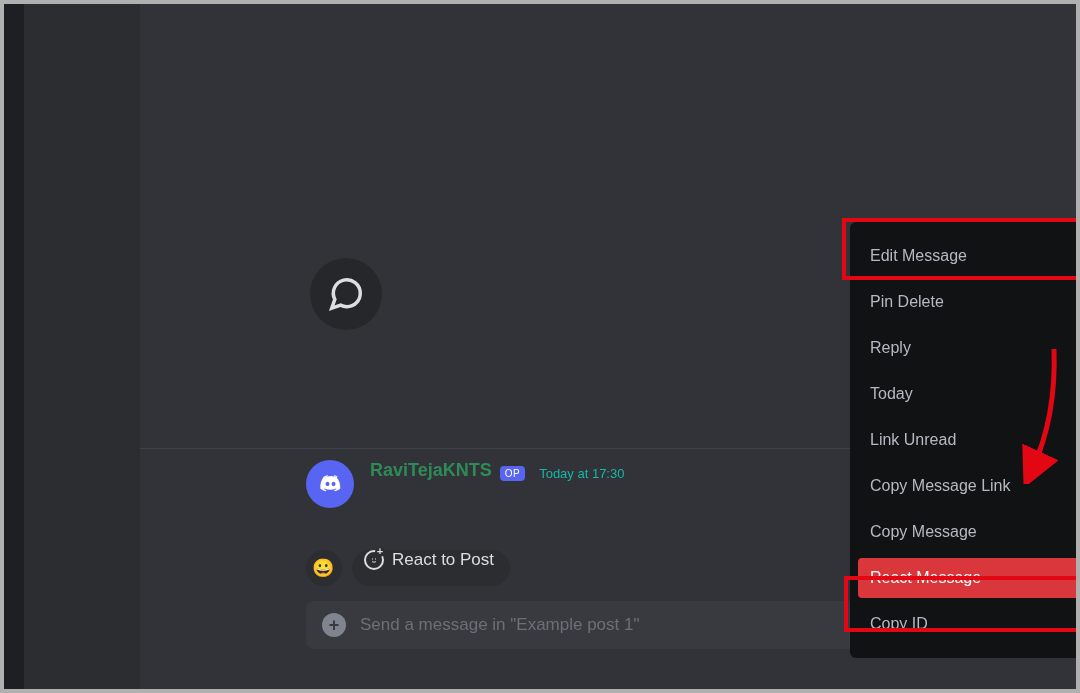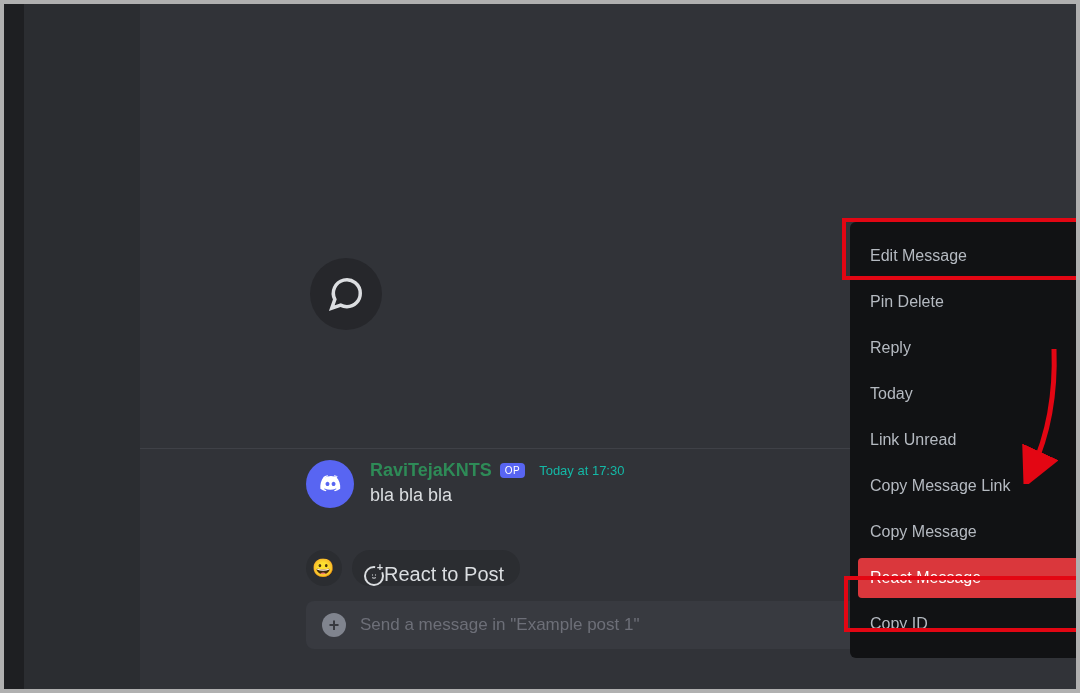--- a/index.html
+++ b/index.html
@@ -14,29 +14,29 @@
   .main{position:absolute;left:136px;top:0;right:0;height:100%;background:#313338}
   .divider-line{position:absolute;left:0;top:444px;right:16px;height:1px;background:#3f4147}
   
   .thread-icon{position:absolute;left:170px;top:254px;width:72px;height:72px;border-radius:50%;background:#26272b;display:flex;align-items:center;justify-content:center;color:#dcdee1}
   .thread-icon svg{width:38px;height:38px}
   .thread-title{position:absolute;left:168px;top:352px;color:#fff;font-weight:800;font-size:44px;letter-spacing:-.5px}
   
   .msg{position:absolute;left:166px;top:456px;right:20px;display:flex;align-items:flex-start;gap:16px}
   .avatar{width:48px;height:48px;border-radius:50%;background:#5865f2;display:flex;align-items:center;justify-content:center;overflow:hidden}
   .msg-body{flex:1}
-  .msg-head{display:flex;align-items:center;gap:8px}
+  .msg-head{display:flex;align-items:flex-end;gap:8px}
   .author{color:#2e8b57;font-weight:600;font-size:18px}
   .op-badge{background:#5865f2;color:#fff;font-size:10px;font-weight:400;padding:2px 5px;border-radius:4px;letter-spacing:.5px}
   .timestamp{color:#14b8a6;font-size:13px;margin-left:6px}
   .msg-text{color:#dbdee1;font-size:18px;margin-top:4px}
   
   .react-row{position:absolute;left:166px;top:546px;display:flex;align-items:center;gap:10px}
   .react-smile{width:36px;height:36px;border-radius:18px;background:#2b2d31;display:flex;align-items:center;justify-content:center;font-size:18px}
-  .react-btn{height:36px;border-radius:18px;background:#2b2d31;display:flex;align-items:flex-end;gap:0;padding:0 16px 0 12px;color:#dbdee1;font-size:20px}
+  .react-btn{height:36px;border-radius:18px;background:#2b2d31;display:flex;align-items:flex-start;gap:8px;padding:0 16px 0 12px;color:#dbdee1;font-size:17px}
   .react-plus{width:20px;height:20px;border-radius:50%;border:2px solid #dbdee1;display:flex;align-items:center;justify-content:center;position:relative}
   .react-plus::after{content:"+";font-size:11px;font-weight:700;color:#dbdee1;position:absolute;right:-3px;top:-5px;background:#2b2d31;border-radius:50%;width:10px;height:10px;line-height:9px;text-align:center}
   
   .composer{position:absolute;left:166px;bottom:40px;right:64px;height:48px;background:#383a40;border-radius:8px;display:flex;align-items:center;padding:0 16px;gap:14px}
   .composer .plus{width:24px;height:24px;border-radius:50%;background:#80848e;display:flex;align-items:center;justify-content:center;color:#383a40;font-weight:900;font-size:18px}
   .composer .placeholder{color:#6d6f78;font-size:17px}
   .composer .smirk{margin-left:auto;font-size:22px}
   
   .tool-pill{position:absolute;width:36px;height:36px;background:#313338;border:1px solid #2b2d31;display:flex;align-items:center;justify-content:center;color:#b5bac1;border-radius:6px}
   .tool-more{right:2px;top:444px;width:42px;height:42px;border-radius:6px}
@@ -79,21 +79,20 @@
           <svg viewBox="0 0 24 24" width="26" height="26">
               <path fill="#fff" d="M19.6 5.2A16 16 0 0 0 15.9 4l-.3.6a14 14 0 0 1 3.3 1.5c-2-1-4-1.5-6-1.5s-4 .5-6 1.5A14 14 0 0 1 10.2 4.6L9.9 4a16 16 0 0 0-3.7 1.2C3.5 9 2.8 12.7 3.1 16.3a16 16 0 0 0 4.9 2.5l.8-1.2c-.8-.3-1.6-.7-2.3-1.1l.5-.4c3.4 1.6 7.1 1.6 10.5 0l.5.4c-.7.4-1.5.8-2.3 1.1l.8 1.2a16 16 0 0 0 4.9-2.5c.4-4.2-.7-7.8-3.8-11.1ZM9.7 13.9c-1 0-1.8-.9-1.8-2s.8-2 1.8-2 1.8.9 1.8 2-.8 2-1.8 2Zm5.6 0c-1 0-1.8-.9-1.8-2s.8-2 1.8-2 1.8.9 1.8 2-.8 2-1.8 2Z"></path>
             </svg>
         </div>
         <div class="msg-body">
           <div class="msg-head">
             <span class="author">RaviTejaKNTS</span>
             <span class="op-badge">OP</span>
             <span class="timestamp">Today at 17:30</span>
           </div>
-          <div class="msg-text">bla bla bla</div>
         </div>
       </div>
 
       <div class="react-row">
         <div class="react-smile">
           <span>😀</span>
         </div>
         <div class="react-btn">
           <span class="react-plus">
             <svg viewBox="0 0 24 24" width="12" height="12" fill="none" stroke="#dbdee1" stroke-width="2">

